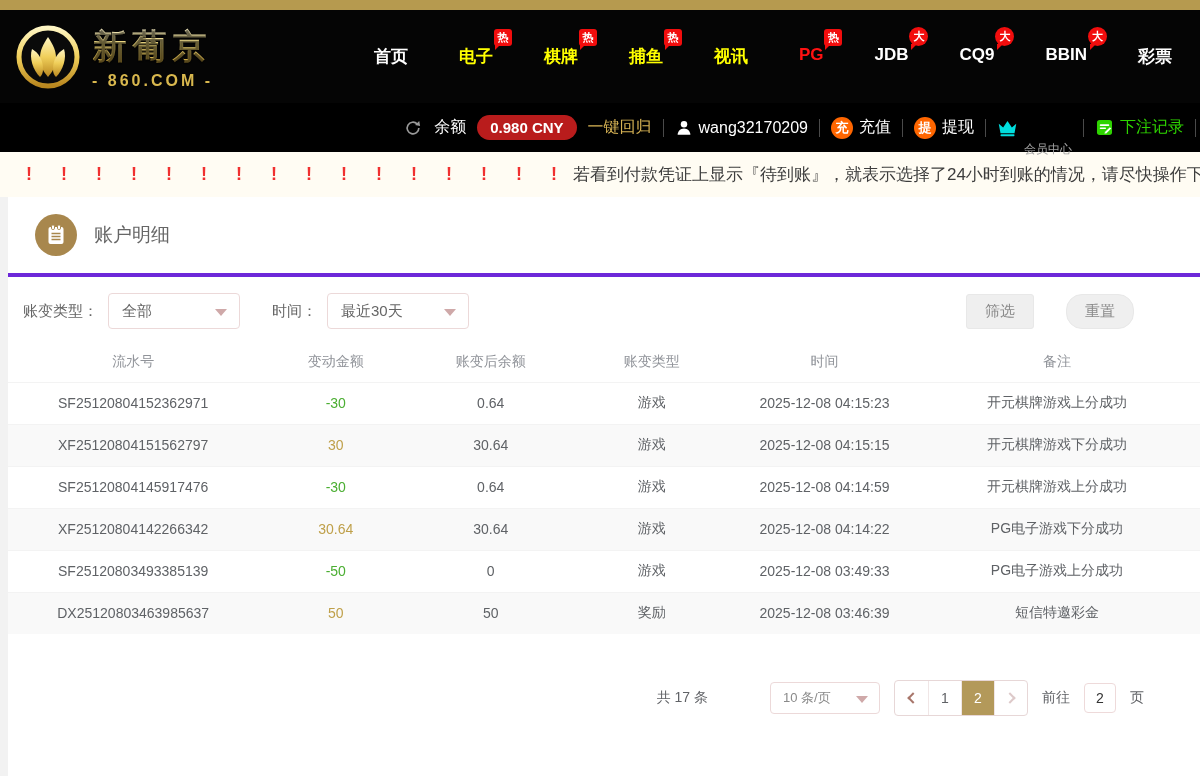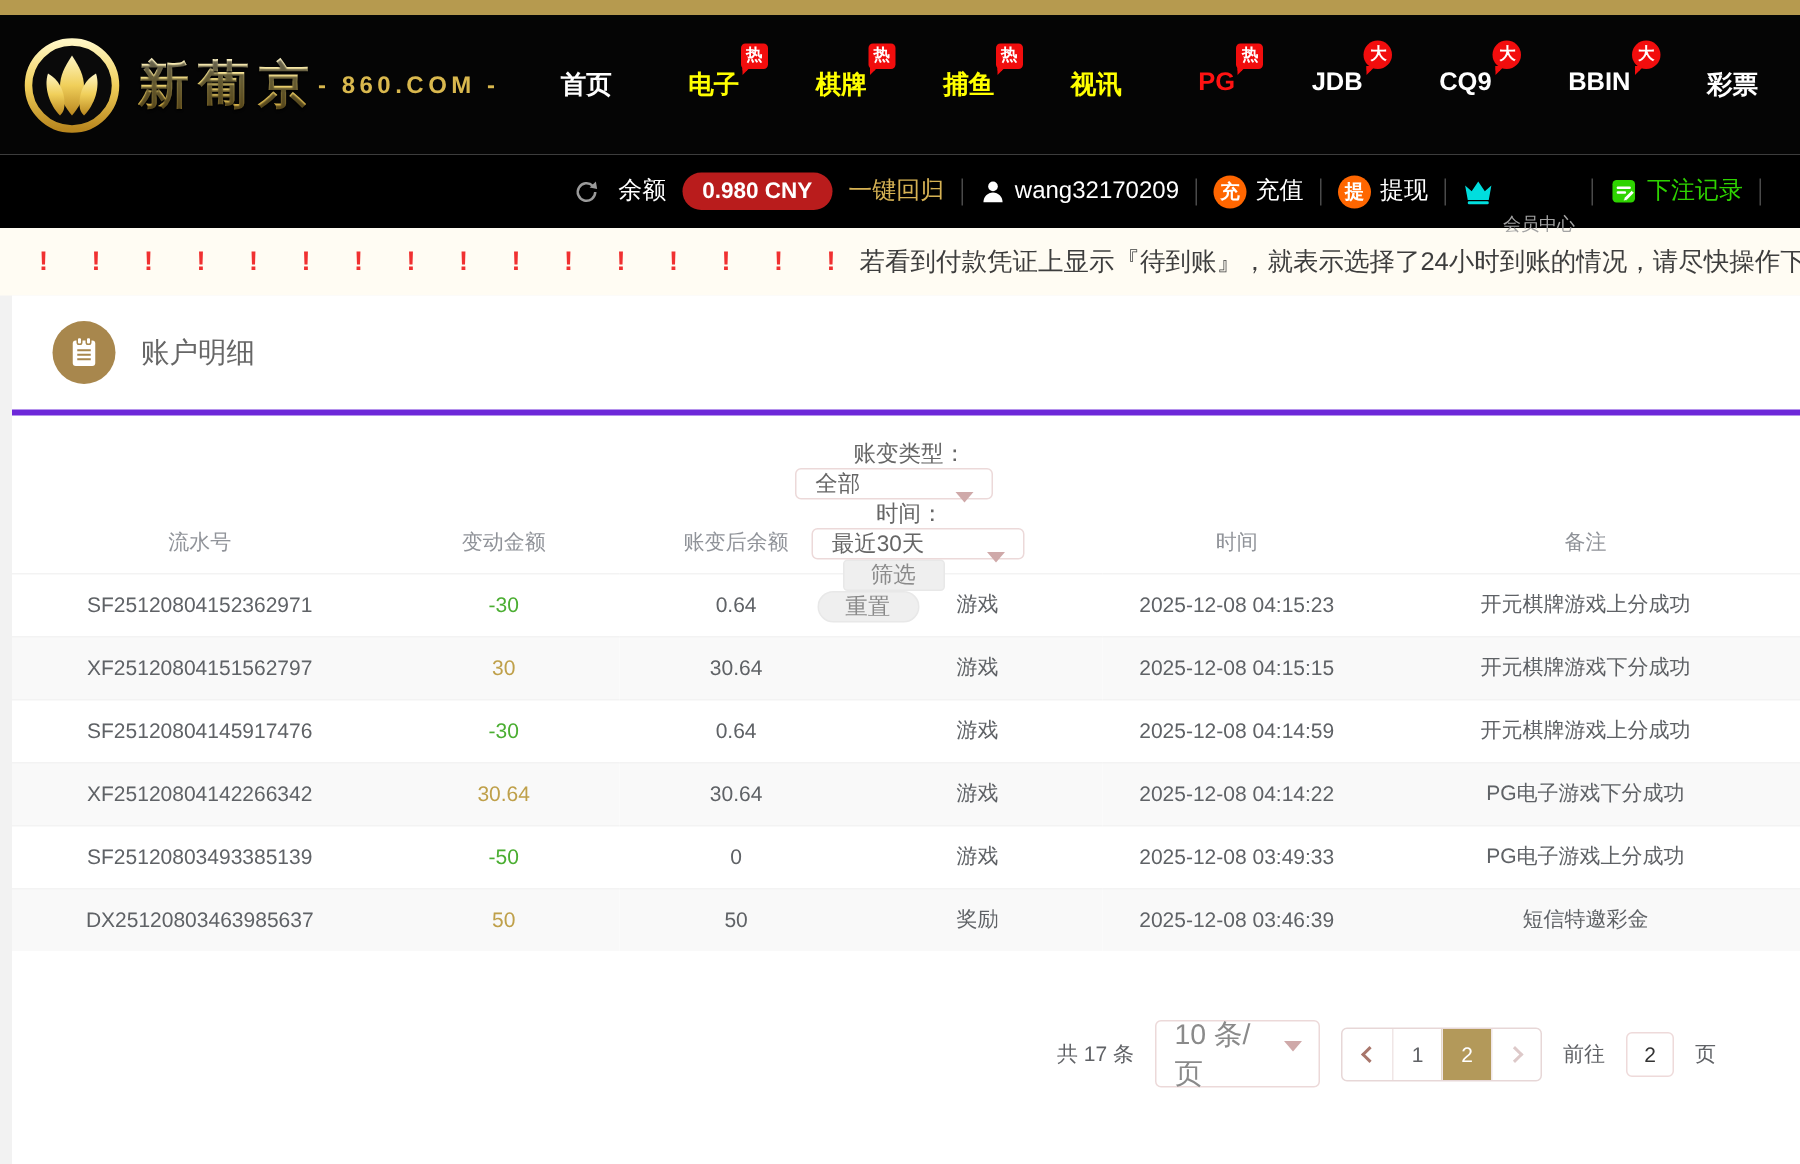--- a/index.html
+++ b/index.html
@@ -6,39 +6,39 @@
   html,body { width:1200px; height:776px; overflow:hidden; }
   body { font-family:"Liberation Sans","DejaVu Sans",sans-serif; background:#f2f2f2; }
 
   
   .topstrip { height:10px; background:#b69a4f; }
 
   
   .navbar { height:93px; background:#050505; display:flex; align-items:center; }
   .logo { display:flex; align-items:center; gap:12px; margin-left:16px; }
   .logo-emblem { width:64px; height:64px; }
-  .logo-text { display:flex; flex-direction:row; align-items:center; }
+  .logo-text { display:flex; flex-direction:column; align-items:center; }
   .logo-cn { font-size:34px; font-weight:bold; letter-spacing:6px; color:#f3d05e;
              background:linear-gradient(180deg,#fffbe0 0%,#f7de7a 45%,#c79a2a 100%);
              -webkit-background-clip:text; background-clip:text; -webkit-text-fill-color:transparent;
              text-shadow:0 1px 1px rgba(0,0,0,.6); }
   .logo-sub { font-size:16px; font-weight:bold; color:#d9b84e; letter-spacing:3px; margin-top:2px; }
   .menu { margin-left:auto; margin-right:28px; display:flex; gap:51px; }
   .menu-item { position:relative; font-size:17px; font-weight:bold; cursor:pointer; white-space:nowrap; }
   .c-white { color:#ffffff; }
   .c-yellow { color:#ffff00; }
   .c-red { color:#ff1212; }
   .badge { position:absolute; background:#f20d0d; color:#fff; font-size:11px; font-weight:bold; }
   .badge-hot { top:-16px; right:-19px; width:18px; height:17px; line-height:17px; text-align:center; border-radius:3px; }
   .badge-hot::after { content:""; position:absolute; left:1px; bottom:-4px; border:3px solid transparent; border-top-color:#f20d0d; border-left-color:#f20d0d; }
   .badge-big { top:-18px; right:-20px; width:19px; height:19px; line-height:19px; text-align:center; border-radius:50%; }
   .badge-big::after { content:""; position:absolute; left:2px; bottom:-4px; border:3px solid transparent; border-top-color:#f20d0d; border-left-color:#f20d0d; }
 
   
-  .userbar { height:49px; background:#000; display:flex; align-items:center; justify-content:flex-end; padding-right:26px; gap:11px; }
+  .userbar { height:49px; background:#000; display:flex; align-items:center; justify-content:flex-end; padding-right:4px; gap:11px; }
   .userbar .divider { width:1px; height:18px; background:#4a4a4a; }
   .ub-text { color:#fff; font-size:16px; }
   .pill { background:#b91c1c; color:#fff; font-size:15px; font-weight:bold; border-radius:14px; padding:4px 13px; cursor:pointer; }
   .gold-link { color:#d6b254; font-size:16px; cursor:pointer; }
   .oc { width:22px; height:22px; border-radius:50%; background:#ff6600; color:#fff; font-size:13px; font-weight:bold;
         display:inline-flex; align-items:center; justify-content:center; }
   .ub-group { display:flex; align-items:center; gap:6px; cursor:pointer; }
   .cyan-text { color:#a3a3a3; font-size:12px;margin-top:43px; }
   .green-text { color:#2ed300; font-size:16px; }
   .icon-svg { display:block; }
@@ -48,21 +48,21 @@
   .notice-marks { color:#f03030; font-size:18px; font-weight:bold; letter-spacing:12px; margin:0 4px 0 12px; }
   .notice-text { color:#3d3d3d; font-size:17px; }
 
   
   .card { margin-left:8px; background:#fff; height:579px; }
   .card-title { height:80px; display:flex; align-items:center; gap:17px; padding-left:27px; border-bottom:4px solid #6d28d9; }
   .title-icon { width:42px; height:42px; border-radius:50%; background:#a8874d; display:flex; align-items:center; justify-content:center; }
   .title-text { color:#666; font-size:19px; }
 
   
-  .filterbar { display:flex; align-items:center; margin-top:16px; padding-left:15px; height:36px;flex-direction:column; }
+  .filterbar { display:flex; align-items:center; margin-top:16px; padding-left:15px; height:36px; }
   .f-label { color:#666; font-size:15px; margin-right:10px; }
   .select { position:relative; height:36px; border:1px solid #ecd9d9; border-radius:4px; display:flex; align-items:center;
             padding:0 32px 0 13px; color:#666; font-size:15px; cursor:pointer; background:#fff; }
   .sel-type { width:132px; margin-right:32px; }
   .sel-time { width:142px; }
   .caret { position:absolute; right:12px; top:15px; width:0; height:0; border:6px solid transparent; border-top:7px solid #cfa9a9; }
   .f-spacer { flex:1; }
   .btn { width:68px; height:35px; background:#efefef; border:1px solid #e8e8e8; border-radius:3px; color:#8a8a8a; font-size:15px; cursor:pointer; }
   .btn-filter { margin-right:32px; }
   .btn-reset { margin-right:66px;border-radius:16px; }
@@ -74,21 +74,21 @@
   tbody tr { border-top:1px solid #f3f3f3; }
   tbody tr:nth-child(even) { background:#f9f9f9; }
   .amt-pos { color:#bfa04a; }
   .amt-neg { color:#4bae32; }
   .col-serial{width:21%;} .col-amount{width:13%;} .col-balance{width:13%;}
   .col-type{width:14%;} .col-time{width:15%;} .col-remark{width:24%;}
 
   
   .pagination { display:flex; align-items:center; justify-content:flex-end; margin-top:46px; padding-right:56px; gap:14px; }
   .pg-total { color:#606266; font-size:14px; }
-  .pg-size { width:110px; height:45px; padding:0 28px 0 12px; font-size:19px; color:#8a8a8a; }
+  .pg-size { width:110px; height:32px; padding:0 28px 0 12px; font-size:13px; color:#8a8a8a;margin-left:48px; }
   .pg-size .caret { top:13px; right:11px; }
   .pager { display:flex; border:1px solid #e7d7d7; border-radius:4px; overflow:hidden; background:#fff; }
   .pager-cell { width:33px; height:34px; display:flex; align-items:center; justify-content:center;
                 font-size:14px; color:#606266; cursor:pointer; border-left:1px solid #f0e6e6; }
   .pager-cell:first-child { border-left:none; }
   .pager-active { background:#b3995a; color:#fff; }
   .chev { width:8px; height:8px; border-left:2px solid #a8766b; border-bottom:2px solid #a8766b; }
   .chev-left { transform:rotate(45deg); margin-left:3px; }
   .chev-right { transform:rotate(-135deg); margin-right:3px; border-color:#ddc9c9; }
   .pg-goto { color:#606266; font-size:14px; }

